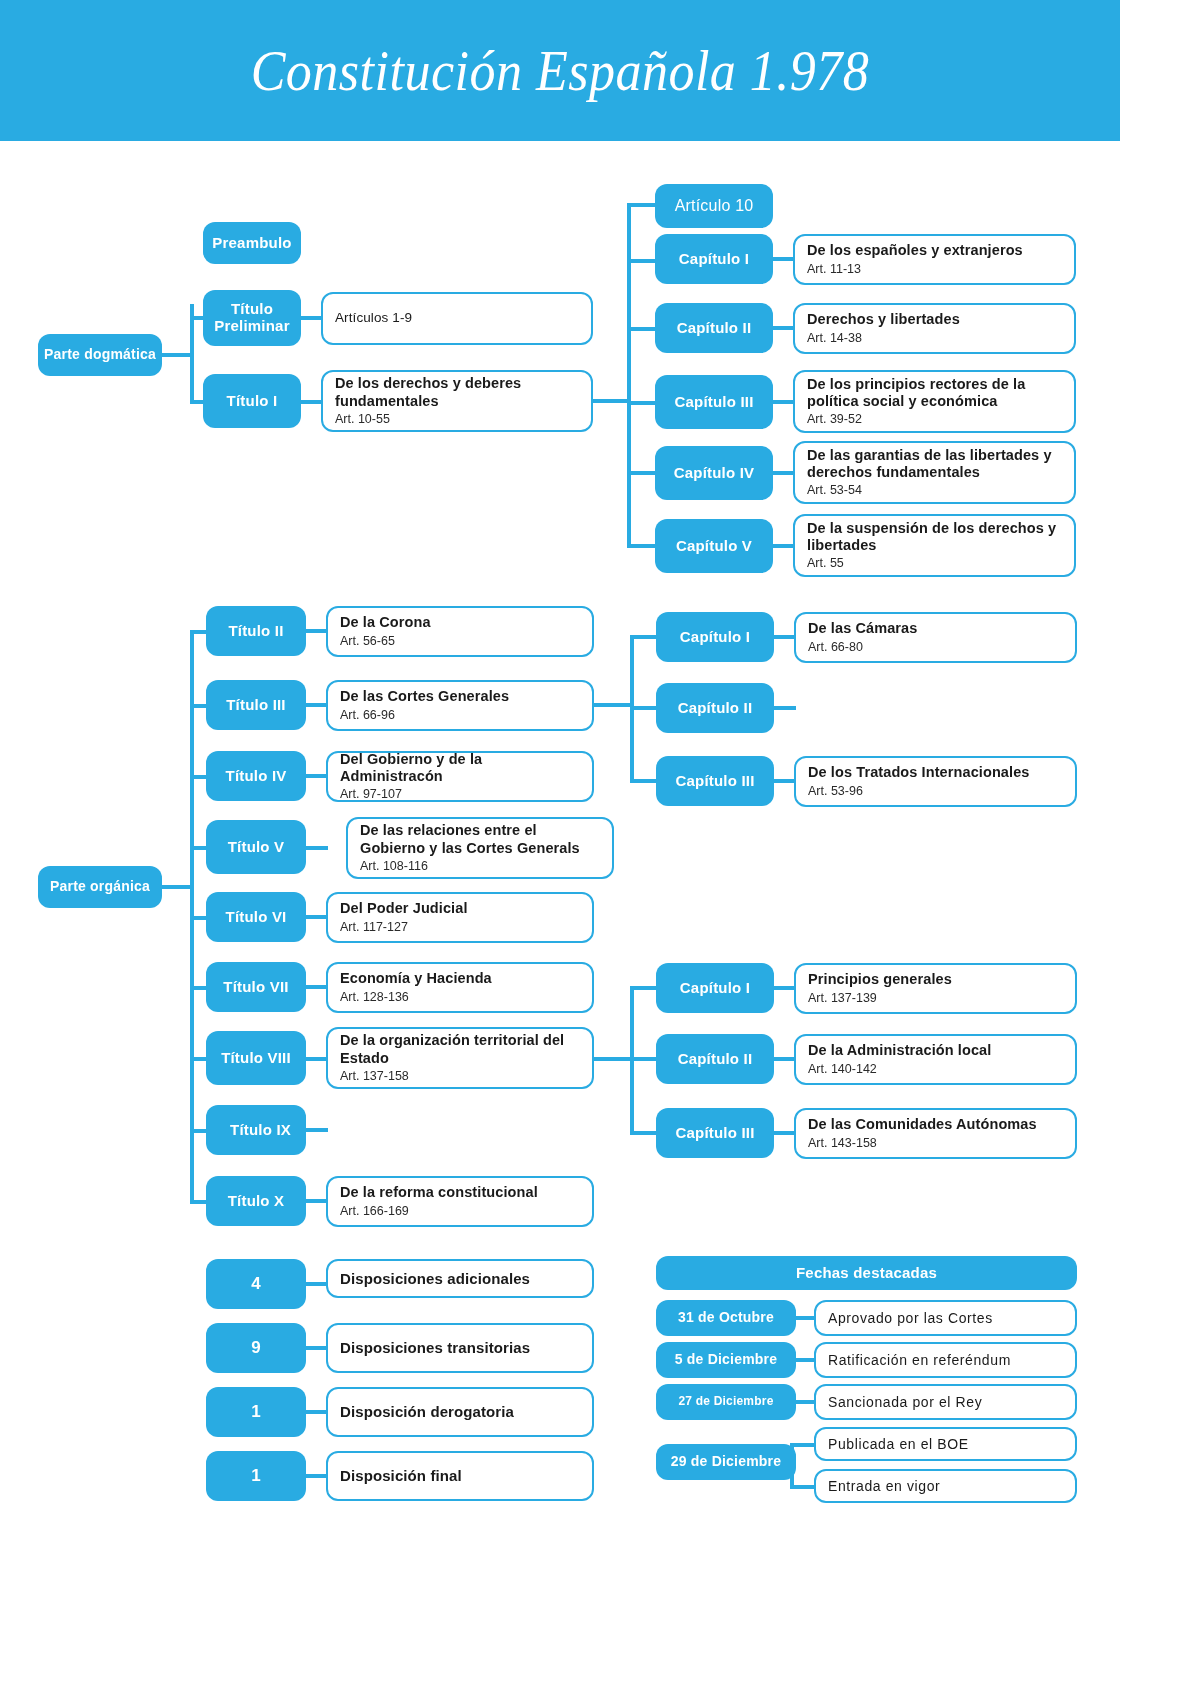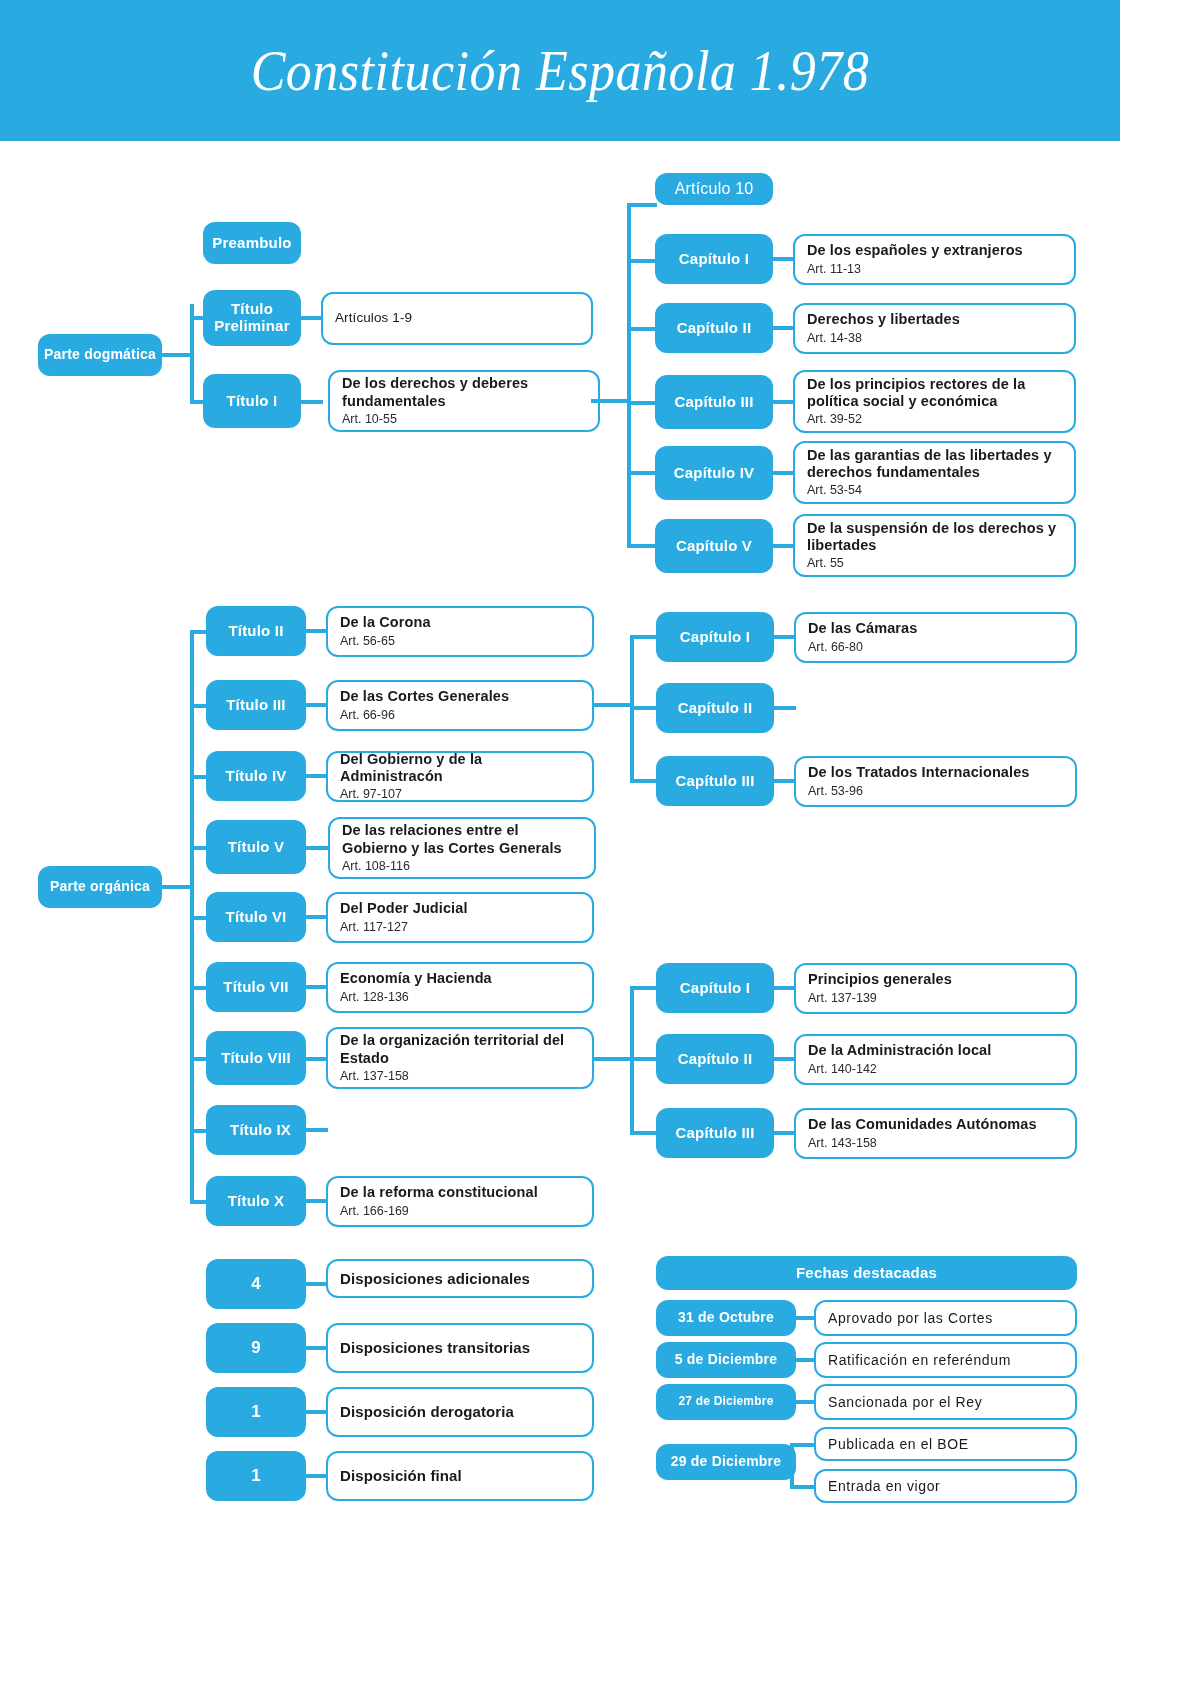--- a/index.html
+++ b/index.html
@@ -96,35 +96,35 @@
     <span>Título</span>
     <span>Preliminar</span>
   </div>
   <div class="ln lnh" style="left:299px;top:316px;width:24px;"></div>
   <div class="card plain center" style="left:321px;top:292px;width:272px;height:53px;">
     <div class="t">Artículos 1-9</div>
   </div>
 
   <div class="chip" style="left:203px;top:374px;width:98px;height:54px;">Título I</div>
   <div class="ln lnh" style="left:299px;top:400px;width:24px;"></div>
-  <div class="card" style="left:321px;top:370px;width:272px;height:62px;margin-left:7px;">
+  <div class="card" style="left:321px;top:370px;width:272px;height:62px;">
     <div class="t">De los derechos y deberes fundamentales</div>
     <div class="s">Art. 10-55</div>
   </div>
 
   <div class="ln lnh" style="left:591px;top:399px;width:40px;"></div>
   <div class="ln lnv" style="left:627px;top:203px;height:343px;"></div>
   <div class="ln lnh" style="left:627px;top:203px;width:30px;"></div>
   <div class="ln lnh" style="left:627px;top:259px;width:30px;"></div>
   <div class="ln lnh" style="left:627px;top:327px;width:30px;"></div>
   <div class="ln lnh" style="left:627px;top:401px;width:30px;"></div>
   <div class="ln lnh" style="left:627px;top:471px;width:30px;"></div>
   <div class="ln lnh" style="left:627px;top:544px;width:30px;"></div>
 
-  <div class="chip thin" style="left:655px;top:173px;width:118px;height:32px;">Artículo 10</div>
+  <div class="chip thin" style="left:655px;top:184px;width:118px;height:44px;">Artículo 10</div>
 
   <div class="chip" style="left:655px;top:234px;width:118px;height:50px;">Capítulo I</div>
   <div class="ln lnh" style="left:771px;top:257px;width:24px;"></div>
   <div class="card" style="left:793px;top:234px;width:283px;height:51px;">
     <div class="t">De los españoles y extranjeros</div>
     <div class="s">Art. 11-13</div>
   </div>
 
   <div class="chip" style="left:655px;top:303px;width:118px;height:50px;">Capítulo II</div>
   <div class="ln lnh" style="left:771px;top:326px;width:24px;"></div>
@@ -184,21 +184,21 @@
 
   <div class="chip" style="left:206px;top:751px;width:100px;height:50px;">Título IV</div>
   <div class="ln lnh" style="left:304px;top:774px;width:24px;"></div>
   <div class="card" style="left:326px;top:751px;width:268px;height:51px;">
     <div class="t">Del Gobierno y de la Administracón</div>
     <div class="s">Art. 97-107</div>
   </div>
 
   <div class="chip" style="left:206px;top:820px;width:100px;height:54px;">Título V</div>
   <div class="ln lnh" style="left:304px;top:846px;width:24px;"></div>
-  <div class="card" style="left:328px;top:817px;width:268px;height:62px;">
+  <div class="card" style="left:346px;top:817px;width:268px;height:62px;">
     <div class="t">De las relaciones entre el Gobierno y las Cortes Generals</div>
     <div class="s">Art. 108-116</div>
   </div>
 
   <div class="chip" style="left:206px;top:892px;width:100px;height:50px;">Título VI</div>
   <div class="ln lnh" style="left:304px;top:915px;width:24px;"></div>
   <div class="card" style="left:326px;top:892px;width:268px;height:51px;">
     <div class="t">Del Poder Judicial</div>
     <div class="s">Art. 117-127</div>
   </div>

